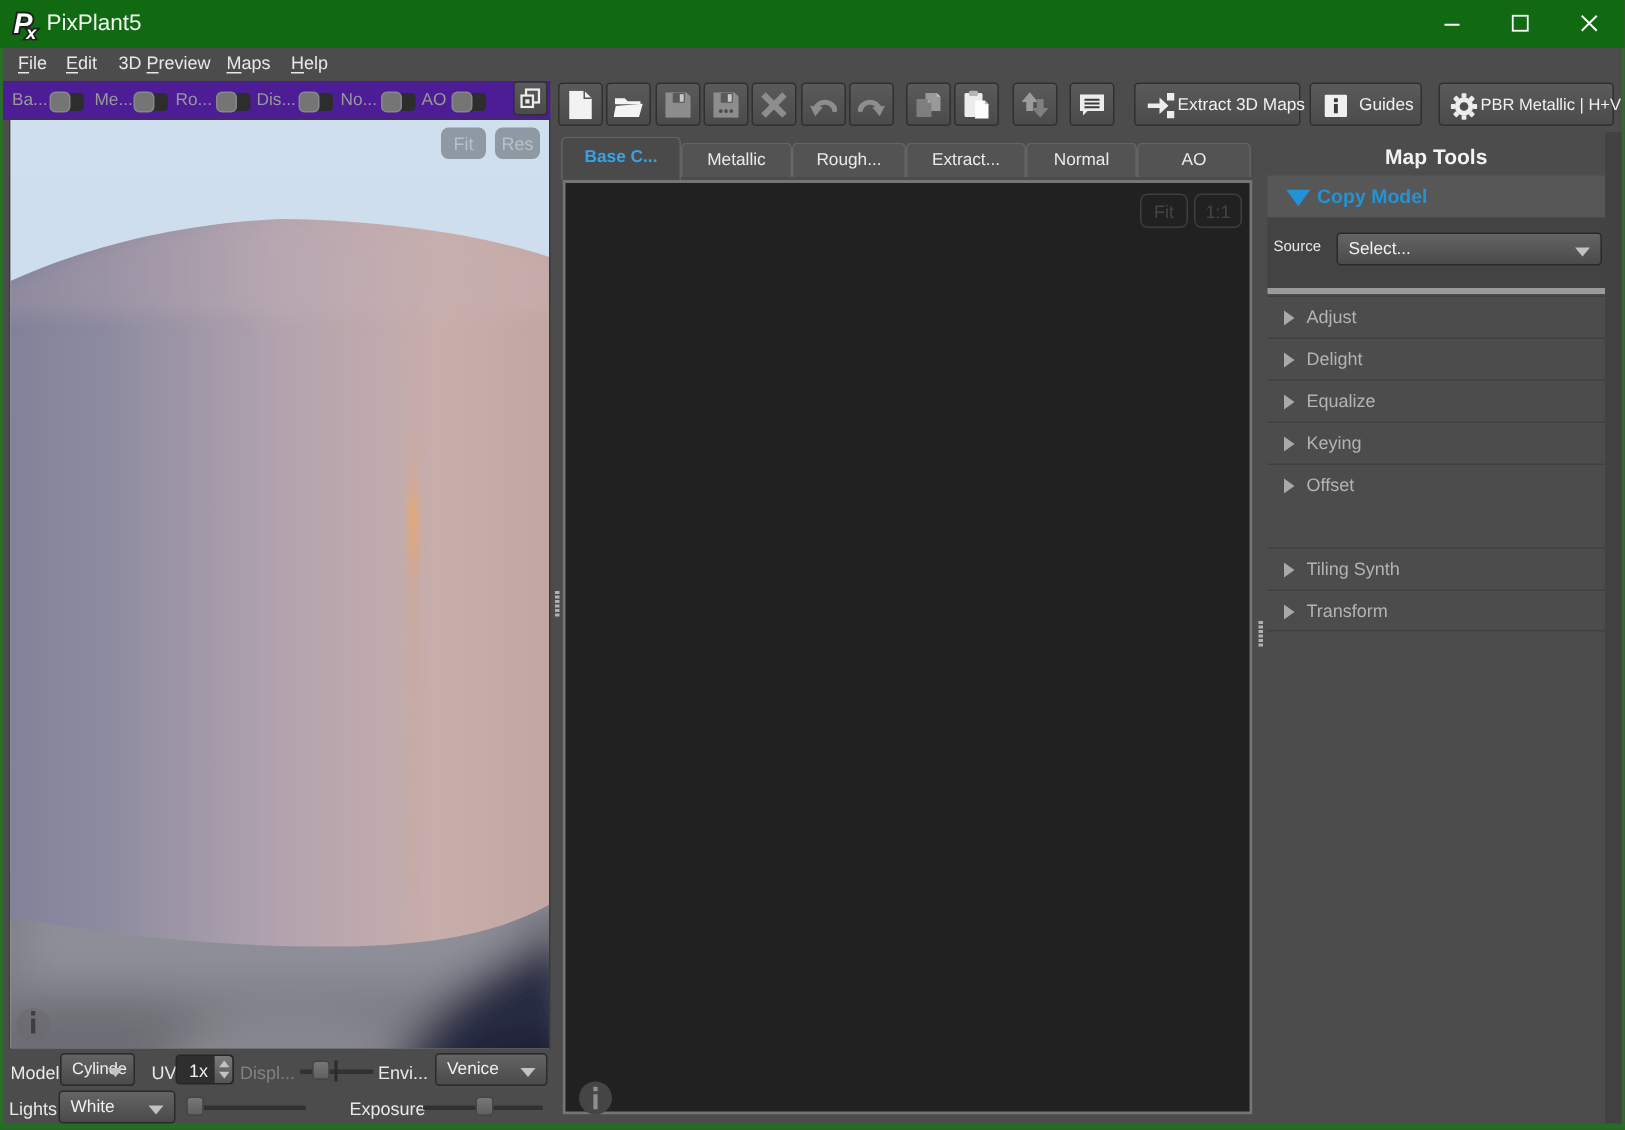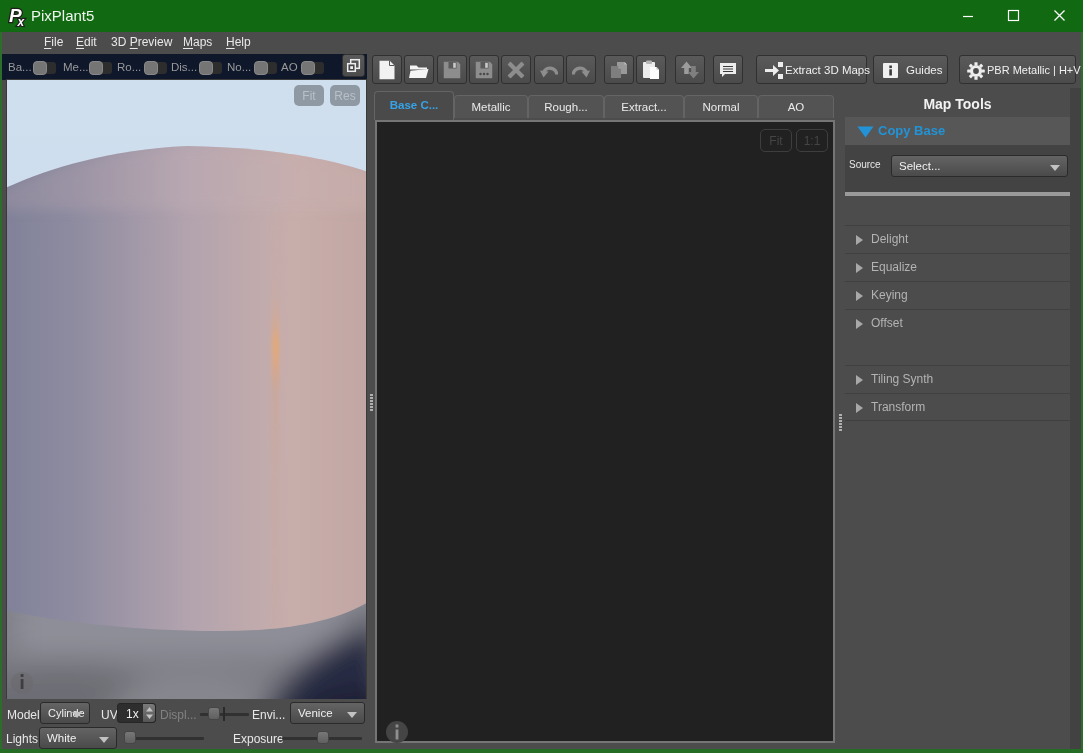--- a/index.html
+++ b/index.html
@@ -6,24 +6,24 @@
 #win{position:absolute;left:0;top:0;width:1083px;height:753px;}
 
 #title{left:0;top:0;width:1083px;height:32px;background:#116911;}
 #title .tname{left:31px;top:7px;color:#eef6ee;font-size:15px;}
 
 #edgeL{left:0;top:32px;width:2px;height:721px;background:#2a6e2a;}
 #edgeR{left:1081px;top:32px;width:2px;height:721px;background:#2a6e2a;}
 #edgeB{left:0;top:749px;width:1083px;height:4px;background:#256d25;}
 
 #menubar{left:2px;top:32px;width:1079px;height:22px;background:#4c4c4c;color:#e8e8e8;font-size:12px;}
-#menubar span.mi{position:absolute;top:3px;margin-left:32px;}
+#menubar span.mi{position:absolute;top:3px;}
 #menubar u{text-decoration:underline;text-underline-offset:2px;}
 
-#toggles{left:2px;top:54px;width:365px;height:26px;background:#0f172a;}
+#toggles{left:2px;top:54px;width:365px;height:26px;background:#4c1d95;}
 .tglbl{top:7px;color:#999;font-size:11.5px;}
 .toggle{top:8px;width:22px;height:12px;background:#2d2d2d;border-radius:3px;}
 .toggle .knob{position:absolute;left:-1px;top:-1px;width:14px;height:14px;background:#757575;border:1px solid #888;border-radius:4px;}
 #maintb{left:367px;top:54px;width:714px;height:33px;background:#4c4c4c;}
 .tbtn{top:1px;width:30px;height:29px;background:linear-gradient(#5a5a5a,#4b4b4b);border:1px solid #303030;border-radius:3px;}
 .tbtn svg{position:absolute;left:50%;top:50%;transform:translate(-50%,-50%);}
 .txtbtn{top:1px;height:29px;background:linear-gradient(#5a5a5a,#4b4b4b);border:1px solid #303030;border-radius:3px;color:#f0f0f0;font-size:11.5px;white-space:nowrap;padding-left:36px;}
 .txtbtn .lab{position:absolute;top:8px;}
 .fbtn{position:absolute;left:340px;top:0px;width:23px;height:23px;background:linear-gradient(#5a5a5a,#4b4b4b);border:1px solid #303030;border-radius:3px;}
 
@@ -375,29 +375,33 @@
       <i></i>
     </div>
 
   <div class="abs" id="rgutter2"></div>
   <div class="abs" id="rpanel">
     <div class="abs" style="left:0;top:0;width:225px;height:29px;color:#f2f2f2;font-size:14px;font-weight:bold;text-align:center;line-height:33px">Map Tools</div>
     <div class="abs" style="left:0;top:29px;width:225px;height:28px;background:#575757">
       <svg style="position:absolute;left:12px;top:9px" width="17" height="12">
           <path d="M0.5 0.5 H16.5 L8.5 11.5 Z" fill="#2293d6"></path>
         </svg>
-      <span style="position:absolute;left:33px;top:6px;color:#2293d6;font-size:13px;font-weight:bold">Copy Base</span>
+      <span style="position:absolute;left:33px;top:6px;color:#2293d6;font-size:13px;font-weight:bold">Copy Model</span>
     </div>
     <div class="abs" style="left:0;top:57px;width:225px;height:47px;background:#434343"></div>
     <span class="abs" style="left:4px;top:71px;color:#e8e8e8;font-size:10px">Source</span>
     <div class="dd" style="left:46px;top:67px;width:177px">
         <span class="dtx">Select...</span>
         <span class="dar"></span>
       </div>
     <div class="abs" style="left:0;top:104px;width:225px;height:4px;background:#9a9a9a"></div>
+    <div class="sect" style="top:109px">
+        <span class="tri"></span>
+        <span class="slab">Adjust</span>
+      </div>
     <div class="sect" style="top:137px">
         <span class="tri"></span>
         <span class="slab">Delight</span>
       </div>
     <div class="sect" style="top:165px">
         <span class="tri"></span>
         <span class="slab">Equalize</span>
       </div>
     <div class="sect" style="top:193px">
         <span class="tri"></span>

